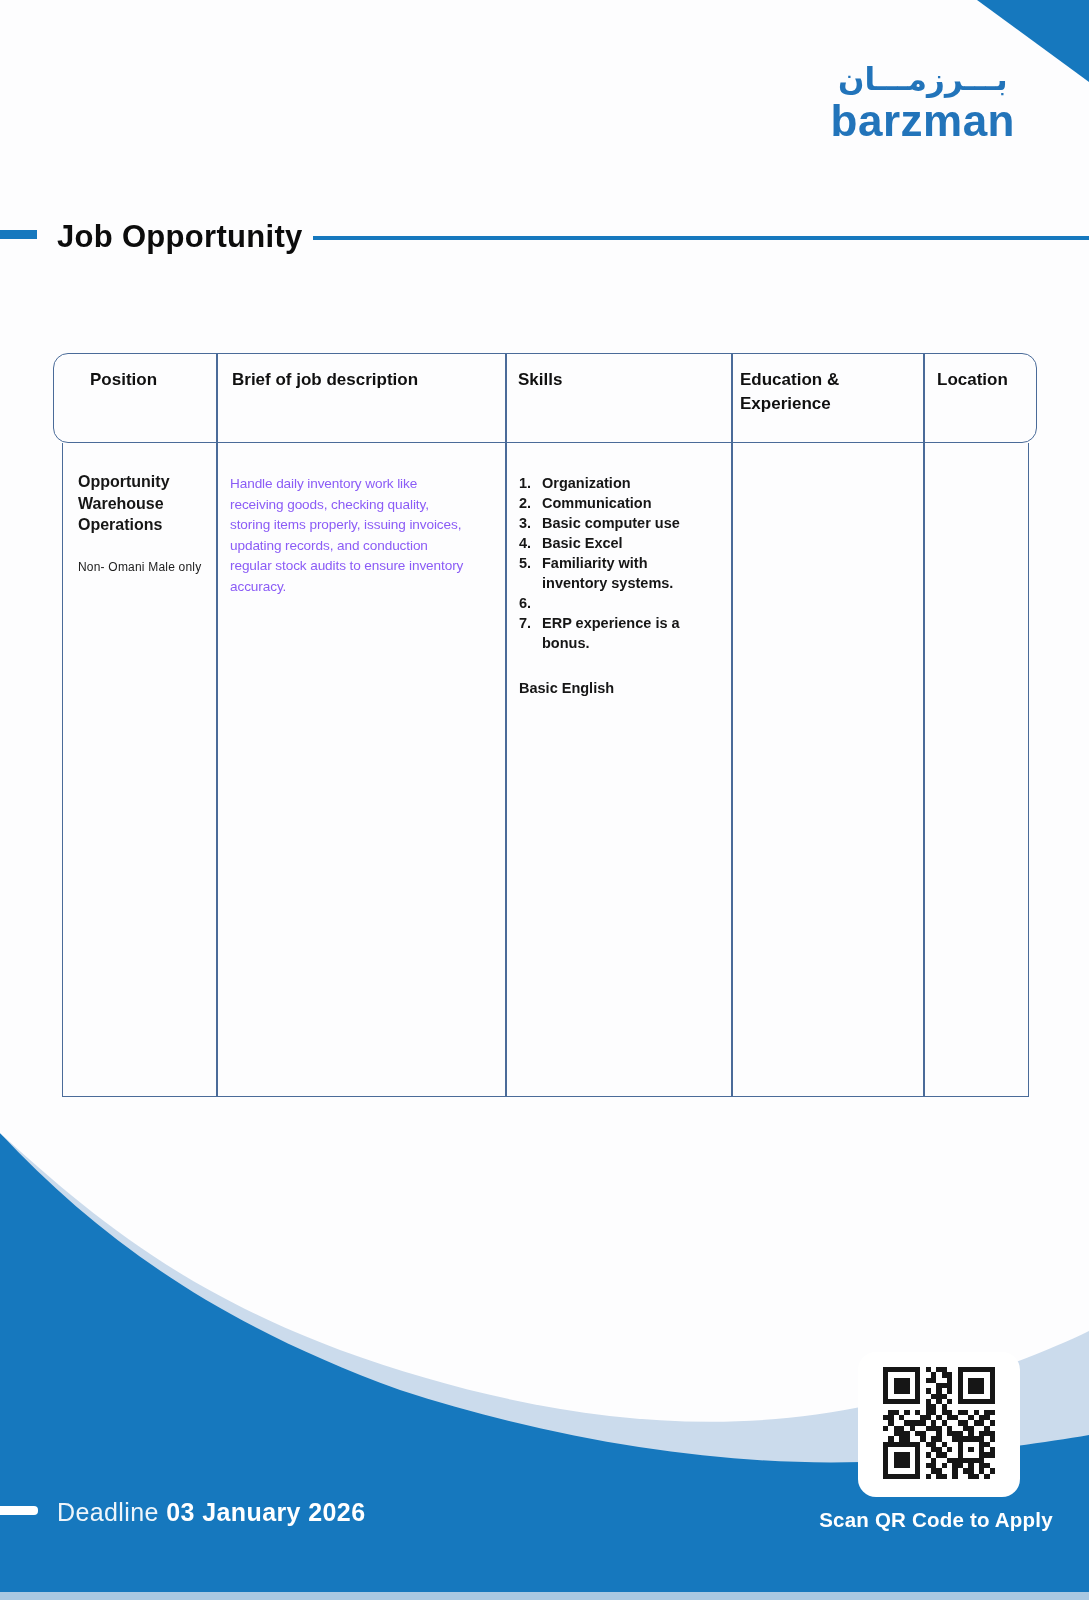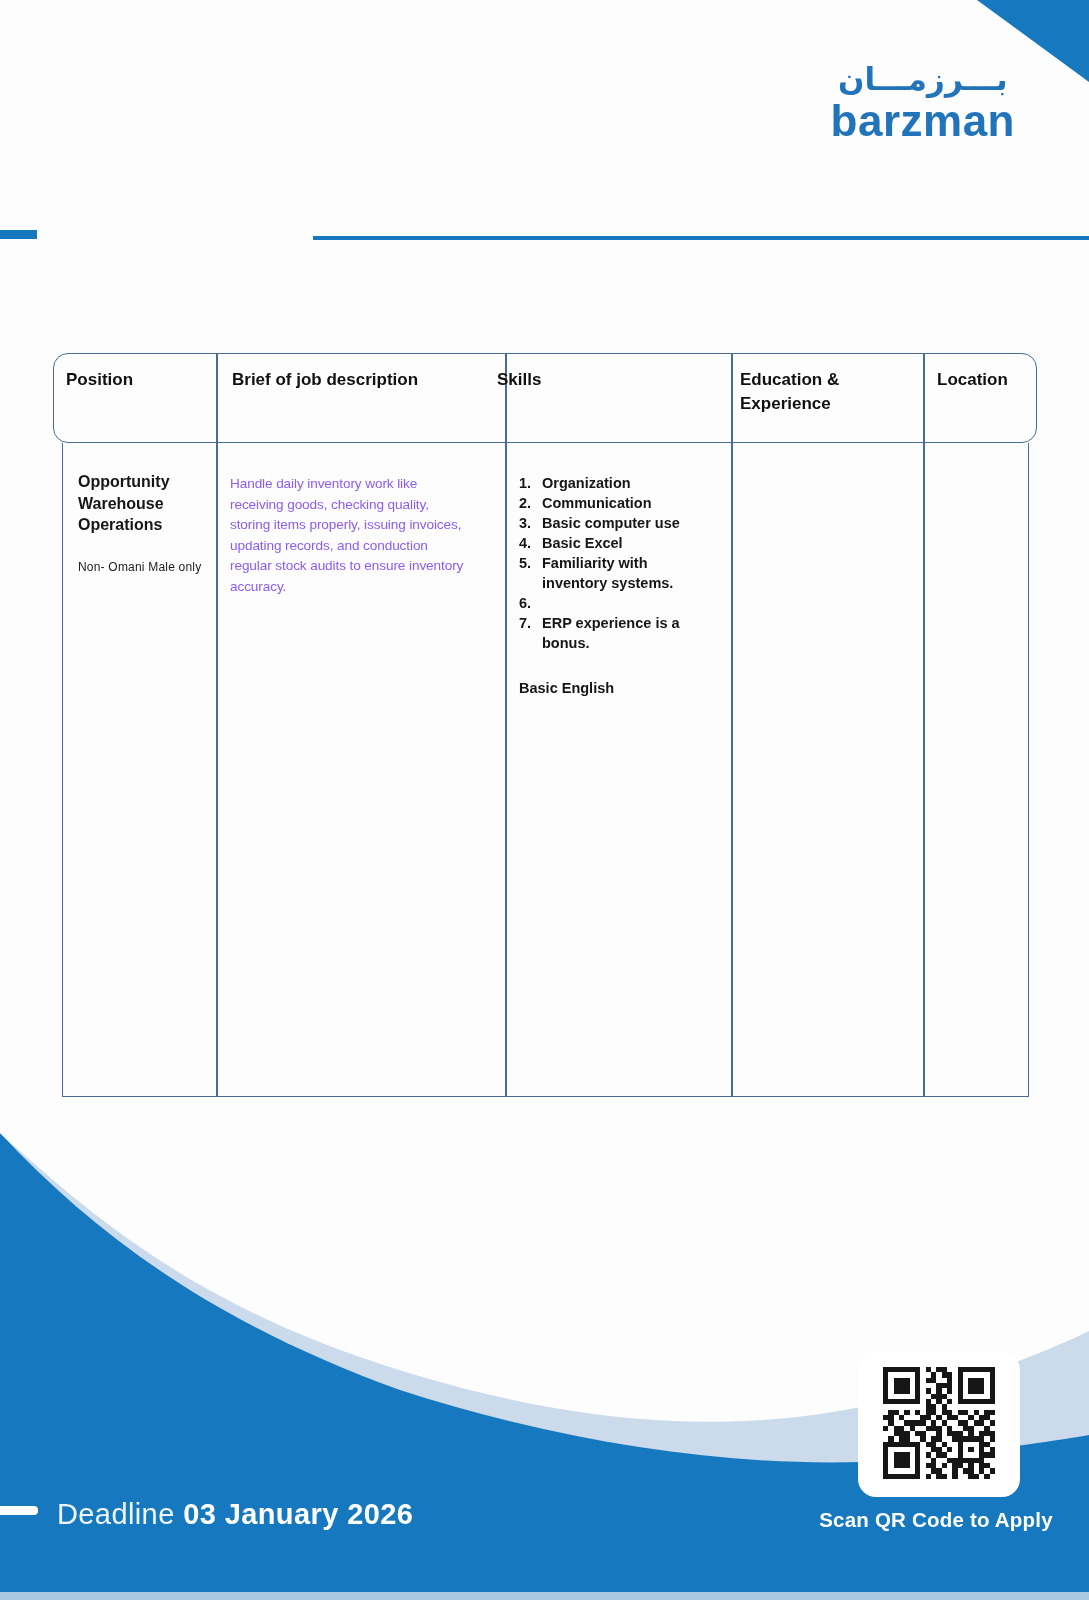--- a/index.html
+++ b/index.html
@@ -37,52 +37,53 @@
   .skills .txt{white-space:pre-line;}
   .skills-extra{margin-top:25px;font-weight:bold;}
   .edu{left:741px;top:473px;width:175px;font-weight:bold;font-size:14.5px;line-height:20.5px;}
   .loc{left:923px;top:473px;width:106px;text-align:center;font-weight:bold;font-size:14.5px;line-height:20.5px;}
   
   .bottom-svg{position:absolute;left:0;top:1100px;width:1089px;height:500px;}
   
   .qr-card{position:absolute;left:858px;top:1352px;width:162px;height:145px;background:#ffffff;border-radius:18px;}
   .qr-card svg{position:absolute;left:25px;top:15px;}
   
-  .deadline{position:absolute;left:57px;top:1498px;font-size:29px;color:#ffffff;letter-spacing:.4px;}
+  .deadline{position:absolute;left:57px;top:1498px;font-size:25px;color:#ffffff;letter-spacing:.4px;}
   .deadline .lbl{font-weight:normal;color:rgba(255,255,255,.93);}
   .deadline .date{font-weight:bold;}
   .white-dash{position:absolute;left:0;top:1506px;width:38px;height:9px;background:#fff;border-radius:0 4px 4px 0;}
   .scan{position:absolute;left:796px;top:1508px;width:280px;text-align:center;
     font-size:20.5px;font-weight:bold;color:#ffffff;letter-spacing:.2px;}
 </style>
 </head>
 <body>
 
 <div class="page">
 
   <div class="corner-tri" id="cornerTri" style="background: rgb(22, 120, 190);"></div>
 
   <div class="logo">
     <div class="logo-ar" id="logoAr" style="color: rgb(34, 116, 186);">بـــرزمـــان</div>
     <div class="logo-en" id="logoEn" style="color: rgb(34, 116, 186);">barzman</div>
   </div>
 
   <div class="dash-left" id="dashLeft" style="background: rgb(22, 120, 190);"></div>
+  <h1 class="page-title" style="margin:0">Job Opportunity</h1>
   <div class="rule-right" id="ruleRight" style="background: rgb(22, 120, 190);"></div>
 
   <div class="thead-box"></div>
   <div class="tbody-box"></div>
   <div class="vline" style="left:216px"></div>
   <div class="vline" style="left:505px"></div>
   <div class="vline" style="left:731px"></div>
   <div class="vline" style="left:923px"></div>
 
-  <div class="th" style="left:66px;top:368px">Position</div>
+  <div class="th" style="left:90px;top:368px">Position</div>
   <div class="th" style="left:232px;top:368px">Brief of job description</div>
-  <div class="th" style="left:497px;top:368px">Skills</div>
+  <div class="th" style="left:518px;top:368px">Skills</div>
   <div class="th" style="left:740px;top:368px">Education &amp;
 Experience</div>
   <div class="th" style="left:937px;top:368px">Location</div>
 
   <div class="cell pos-title">Opportunity
 Warehouse
 Operations</div>
   <div class="cell pos-note">Non- Omani Male only</div>
   <div class="cell brief">Handle daily inventory work like
 receiving goods, checking quality,

